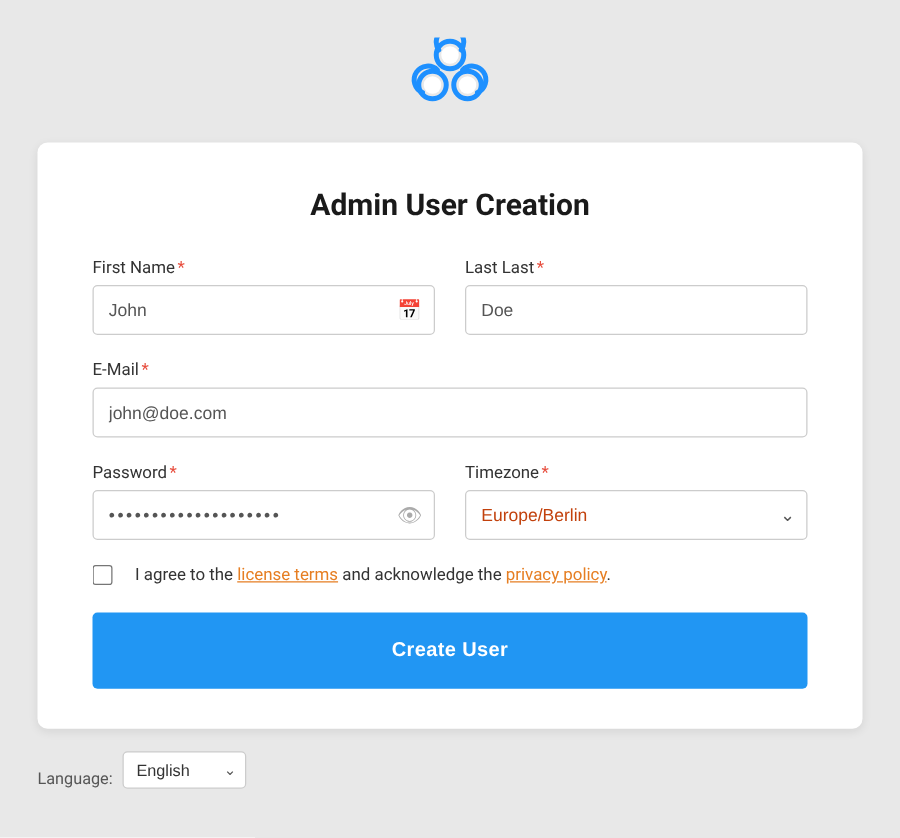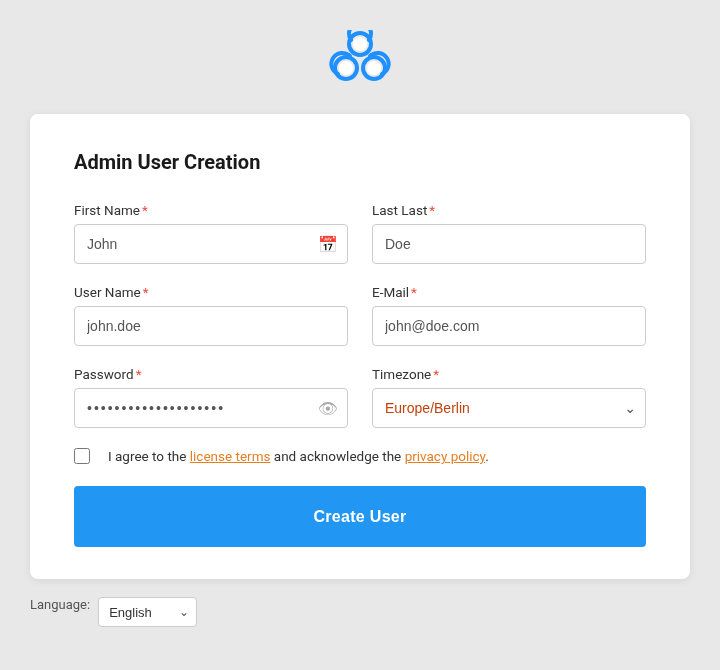--- a/index.html
+++ b/index.html
@@ -22,23 +22,24 @@
 
     .card {
       background: #fff;
       border-radius: 8px;
       padding: 36px 44px 32px;
       width: 660px;
       box-shadow: 0 2px 8px rgba(0,0,0,0.08);
     }
 
     .card-title {
-      font-size: 20px;
+      font-size: 24px;
       font-weight: 700;
       color: #1a1a1a;
+      text-align: center;
       margin-bottom: 28px;
     }
 
     .form-row {
       display: flex;
       gap: 24px;
       margin-bottom: 20px;
       justify-content: flex-end;
     }
 
@@ -146,21 +147,21 @@
       border-radius: 4px;
       font-size: 16px;
       font-weight: 600;
       cursor: pointer;
       letter-spacing: 0.3px;
     }
 
     .footer-language {
       margin-top: 18px;
       display: flex;
-      align-items: flex-start;
+      align-items: flex-end;
       gap: 8px;
       width: 660px;
     }
 
     .footer-language label {
       font-size: 13px;
       color: #555;
       margin-bottom: 0;
     }
 
@@ -236,28 +237,20 @@
       <div class="input-wrapper">
         <input type="text" value="Doe" placeholder="Doe" style="">
       </div>
     </div>
   </div>
 
   
   <div class="form-row">
     <div class="form-group">
       <label>
-        <span>User Name</span><span class="required">*</span>
-      </label>
-      <div class="input-wrapper">
-        <input type="text" value="john.doe" placeholder="john.doe" style="">
-      </div>
-    </div>
-    <div class="form-group">
-      <label>
         <span>E-Mail</span><span class="required">*</span>
       </label>
       <div class="input-wrapper">
         <input type="email" value="john@doe.com" placeholder="john@doe.com" style="">
       </div>
     </div>
   </div>
 
   
   <div class="form-row">

